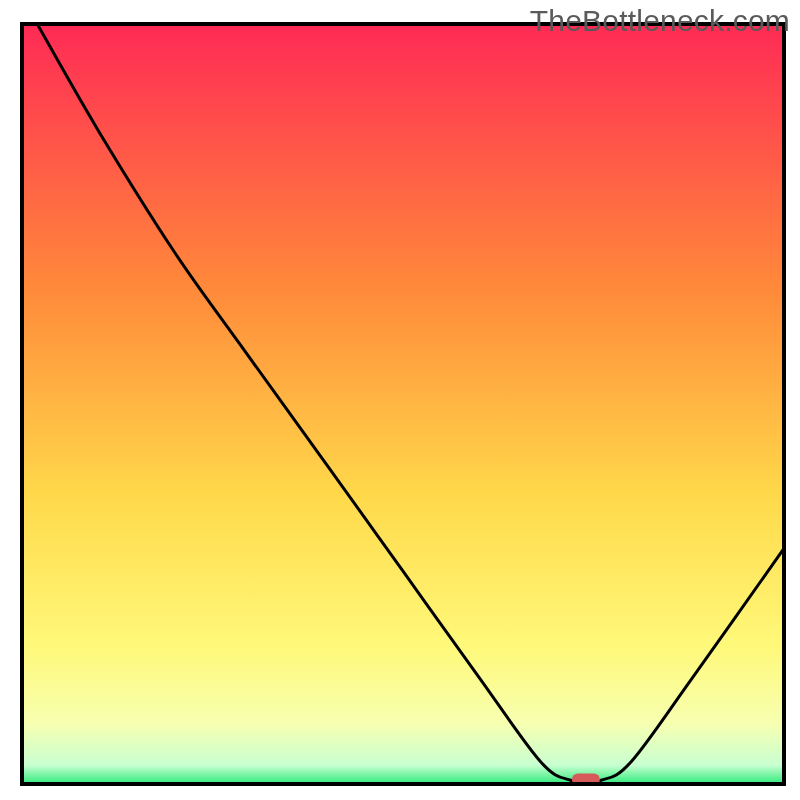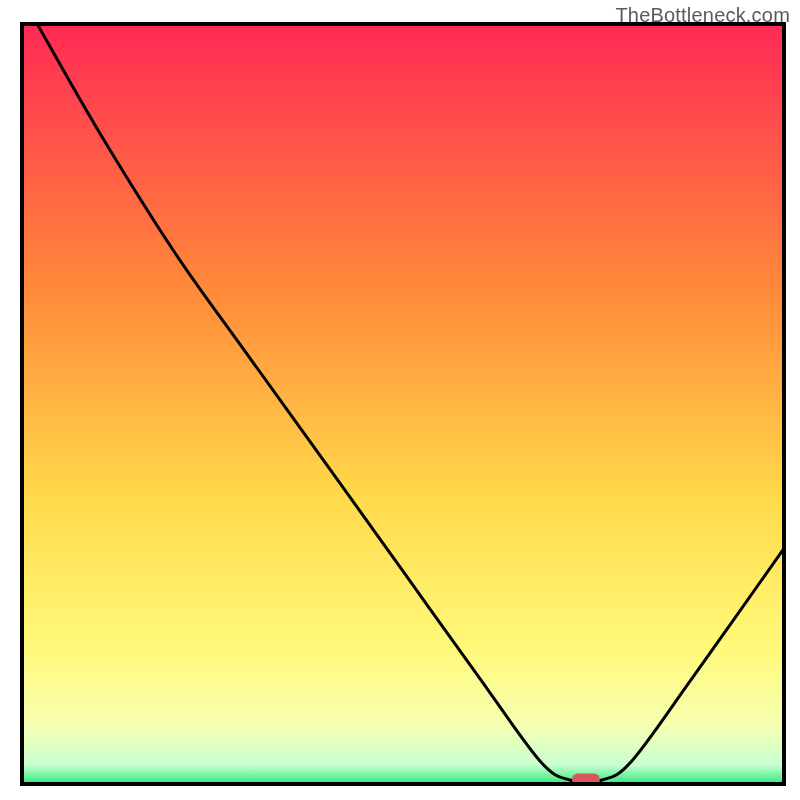--- a/index.html
+++ b/index.html
@@ -13,21 +13,21 @@
     height: 800px;
   }
   svg {
     display: block;
   }
   .watermark {
     position: absolute;
     top: 4px;
     right: 10px;
     font-family: Arial, Helvetica, sans-serif;
-    font-size: 20px;
+    font-size: 30px;
     color: #5a5a5a;
     font-weight: 500;
     letter-spacing: 0.2px;
   }
 </style>
 </head>
 <body>
 
 <div class="chart-container">
   <svg id="chart-svg" width="800" height="800" viewBox="0 0 800 800">

